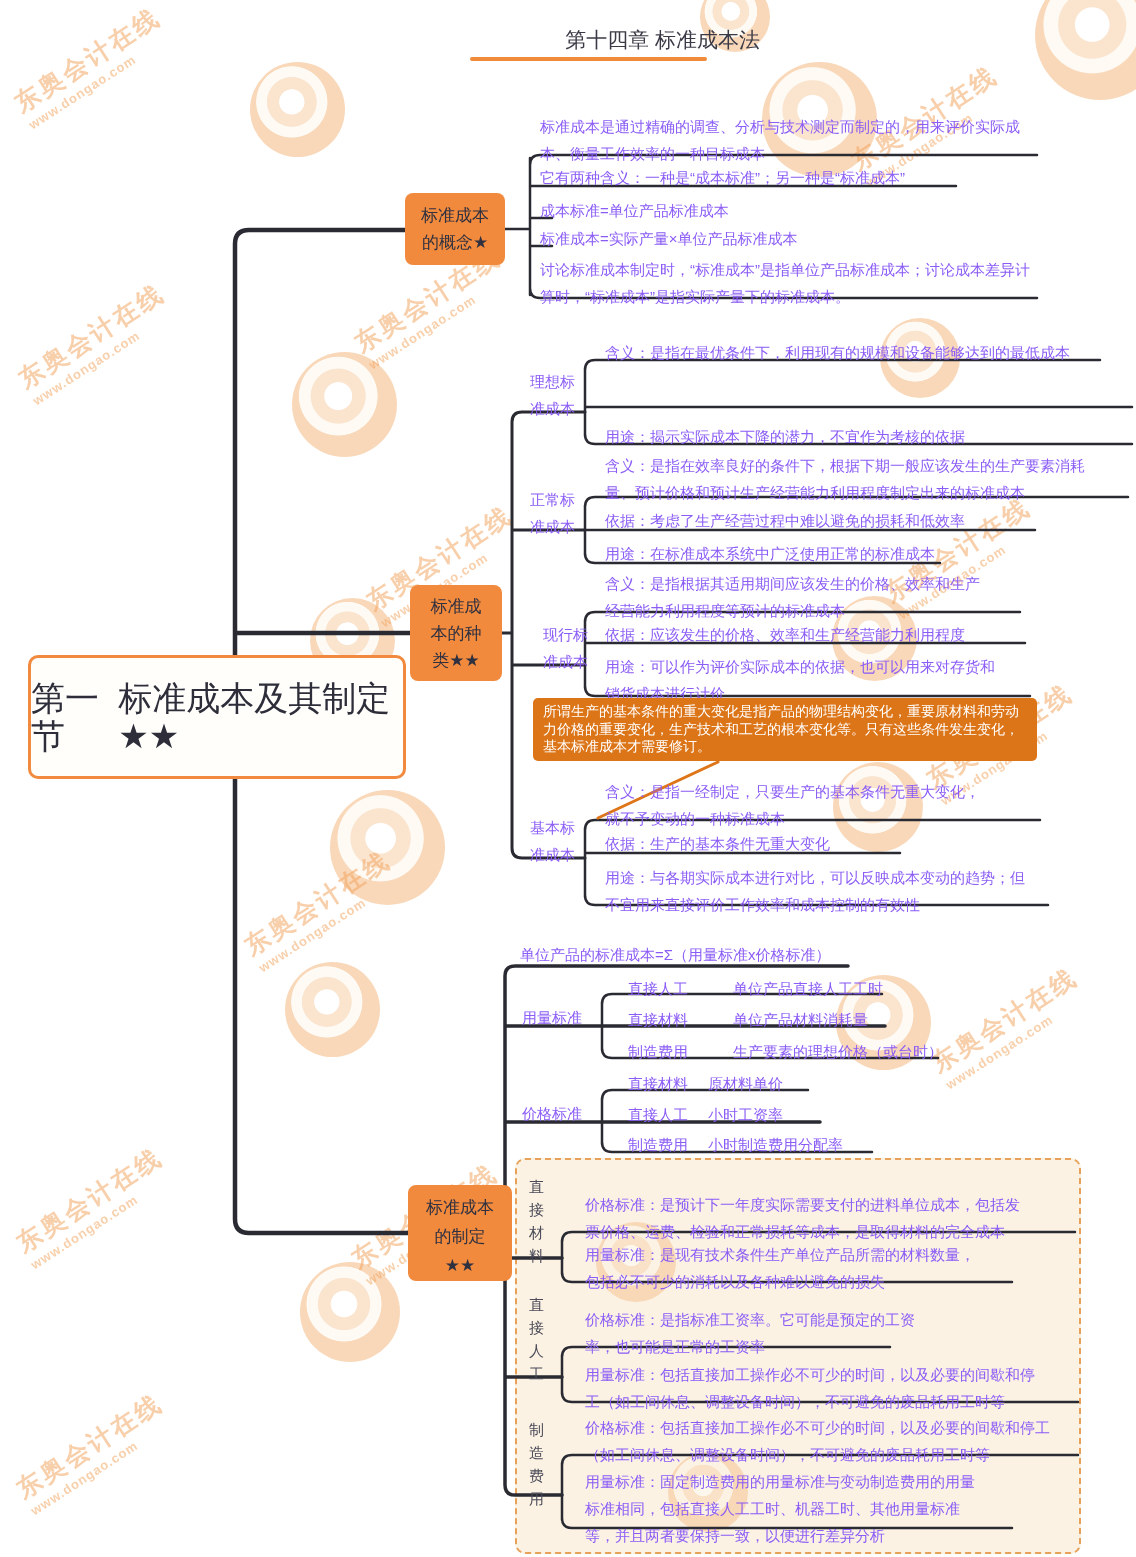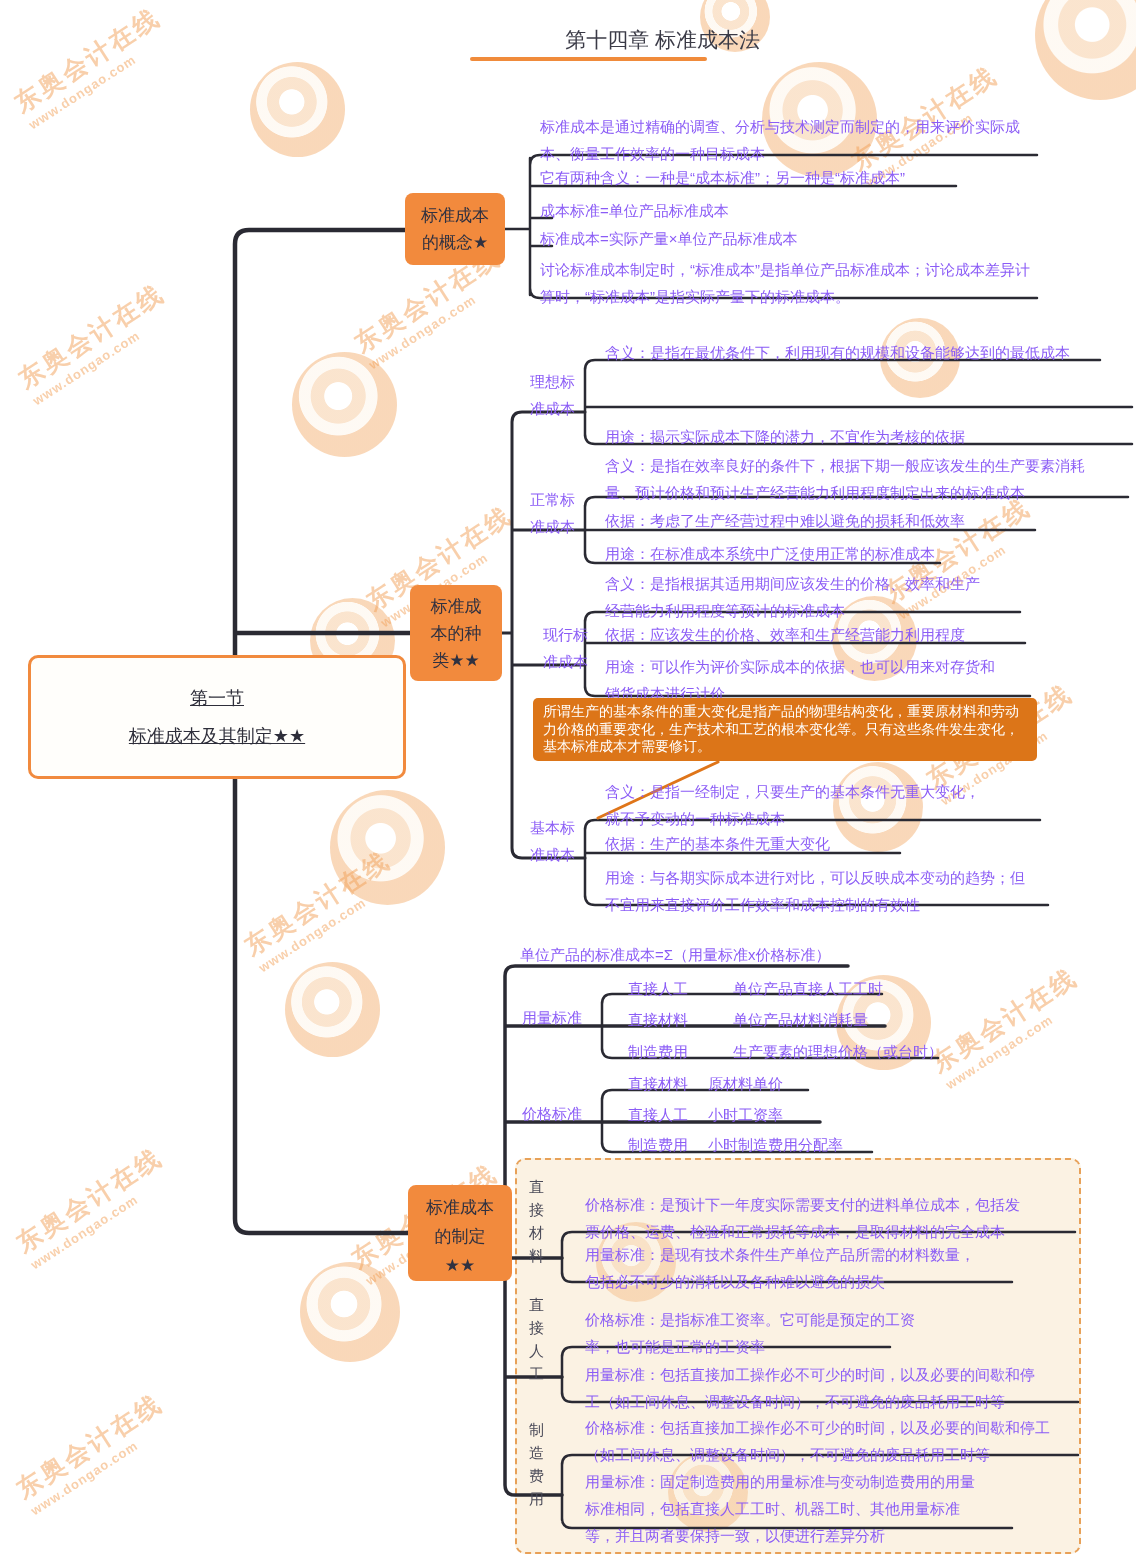--- a/index.html
+++ b/index.html
@@ -12,22 +12,22 @@
   .wm-text{position:absolute;z-index:0;color:#f2a159;opacity:.5;transform:rotate(-33deg);transform-origin:left top;font-weight:bold;}
   .wm-text .b{font-size:25px;letter-spacing:3px;}
   .wm-text .s{font-size:13px;letter-spacing:1px;}
   
   .page-title{position:absolute;left:420px;top:26px;width:340px;text-align:right;
     font-size:21px;color:#3a3a46;z-index:2;}
   .title-underline{position:absolute;left:470px;top:57px;width:237px;height:4px;
     background:#f08b3b;border-radius:2px;z-index:2;}
   
   .root-box{position:absolute;left:28px;top:655px;width:372px;height:118px;background:#fffefb;
-    border:3px solid #f18a3e;border-radius:10px;z-index:2;display:flex;flex-direction:column;
-    justify-content:center;align-items:center;color:#2e2e3a;font-size:18px;line-height:38px;text-decoration:underline;}
+    border:3px solid #f18a3e;border-radius:10px;z-index:2;display:flex;flex-direction:row;
+    justify-content:center;align-items:center;color:#2e2e3a;font-size:34px;line-height:38px;}
   .obox{position:absolute;background:#f28a3d;border-radius:8px;color:#303140;
     font-size:17px;text-align:center;z-index:2;}
   .obox.concept{left:405px;top:193px;width:100px;height:72px;line-height:27px;padding-top:9px;box-sizing:border-box;padding-left:11px;padding-right:11px;}
   .obox.kinds{left:410px;top:585px;width:92px;height:96px;line-height:27px;padding:8px 18px;box-sizing:border-box;}
   .obox.formulation{left:408px;top:1185px;width:104px;height:96px;line-height:29px;padding:8px 18px;box-sizing:border-box;}
   .leaf{position:absolute;font-size:15px;line-height:27px;color:#8b5cf6;z-index:3;}
   .vlabel{position:absolute;width:17px;font-size:15px;line-height:23px;color:#4b4b59;
     word-break:break-all;text-align:center;z-index:3;}
   .callout{position:absolute;left:533px;top:698px;width:504px;box-sizing:border-box;
     background:#dc7518;color:#ffffff;font-size:14px;line-height:17.5px;border-radius:5px;

